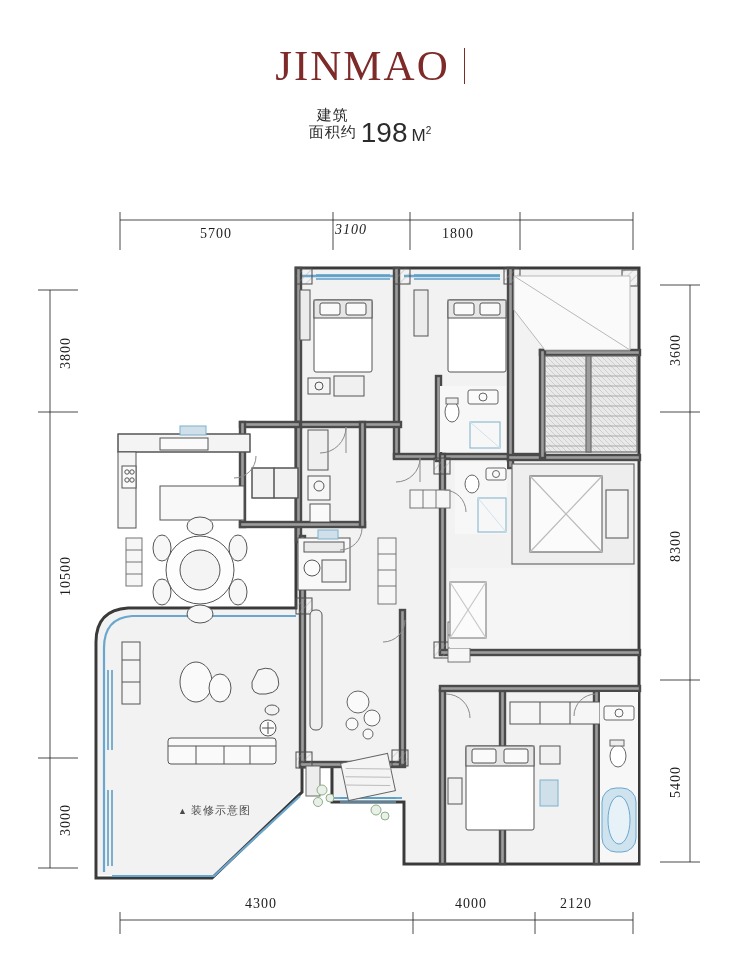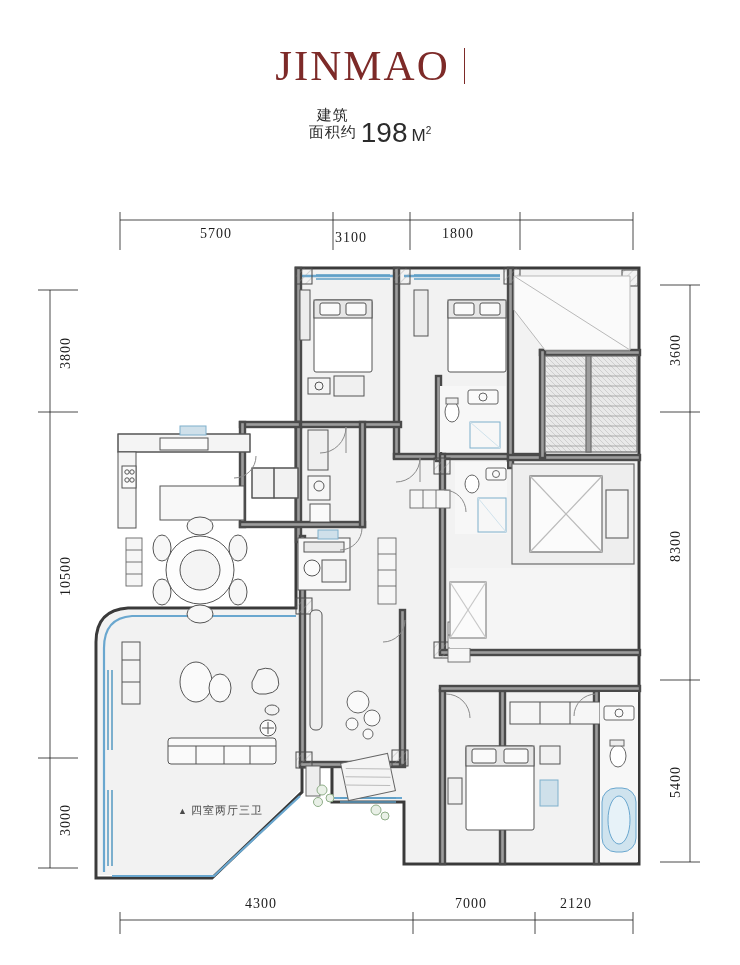--- a/index.html
+++ b/index.html
@@ -470,31 +470,31 @@
       <path d="M444 300 a22 22 0 0 1 22 22"></path>
       <path d="M362 338 a22 22 0 0 1 -22 22"></path>
       <path d="M405 430 a22 22 0 0 1 -22 22"></path>
       <path d="M446 504 a24 24 0 0 1 24 24"></path>
       <path d="M596 504 a22 22 0 0 0 -22 22"></path>
       <path d="M256 266 a22 22 0 0 1 -22 22"></path>
     </g>
   </svg>
 
   <div class="dim" style="left:200px; top:36px;">5700</div>
-  <div class="dim" style="left:335px; top:40px;">3100</div>
+  <div class="dim" style="left:335px; top:32px;font-style:italic;">3100</div>
   <div class="dim" style="left:442px; top:36px;">1800</div>
 
   <div class="dim" style="left:245px; top:706px;">4300</div>
-  <div class="dim" style="left:455px; top:706px;">7000</div>
+  <div class="dim" style="left:455px; top:706px;">4000</div>
   <div class="dim" style="left:560px; top:706px;">2120</div>
 
   <div class="dim vert" style="left:46px; top:155px; width:40px; text-align:center;">3800</div>
   <div class="dim vert" style="left:43px; top:378px; width:46px; text-align:center;">10500</div>
   <div class="dim vert" style="left:46px; top:622px; width:40px; text-align:center;">3000</div>
 
   <div class="dim vert" style="left:656px; top:152px; width:40px; text-align:center;">3600</div>
   <div class="dim vert" style="left:656px; top:348px; width:40px; text-align:center;">8300</div>
   <div class="dim vert" style="left:656px; top:584px; width:40px; text-align:center;">5400</div>
 
   <div class="note" style="left:178px; top:613px;">
-    <span class="tri">▲</span><span>四室两厅三卫</span>
+    <span class="tri">▲</span><span>装修示意图</span>
   </div>
 </div>
 
 </body></html>

